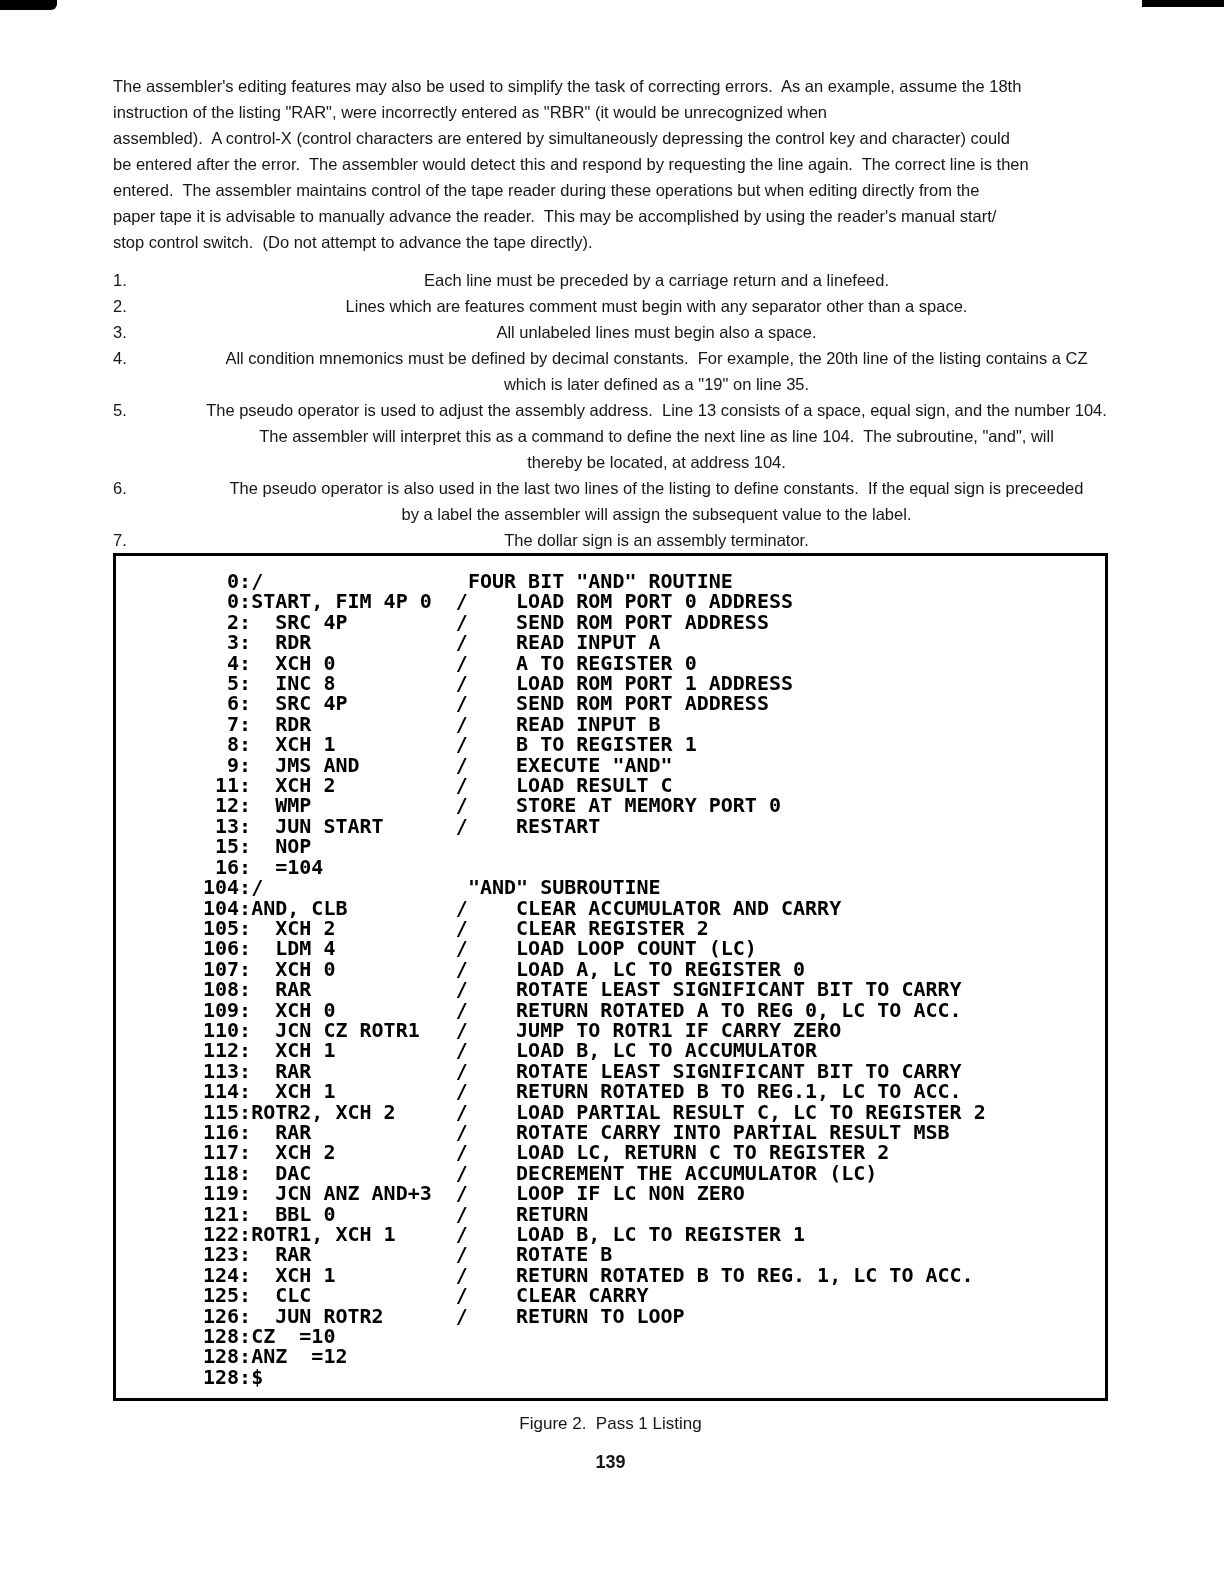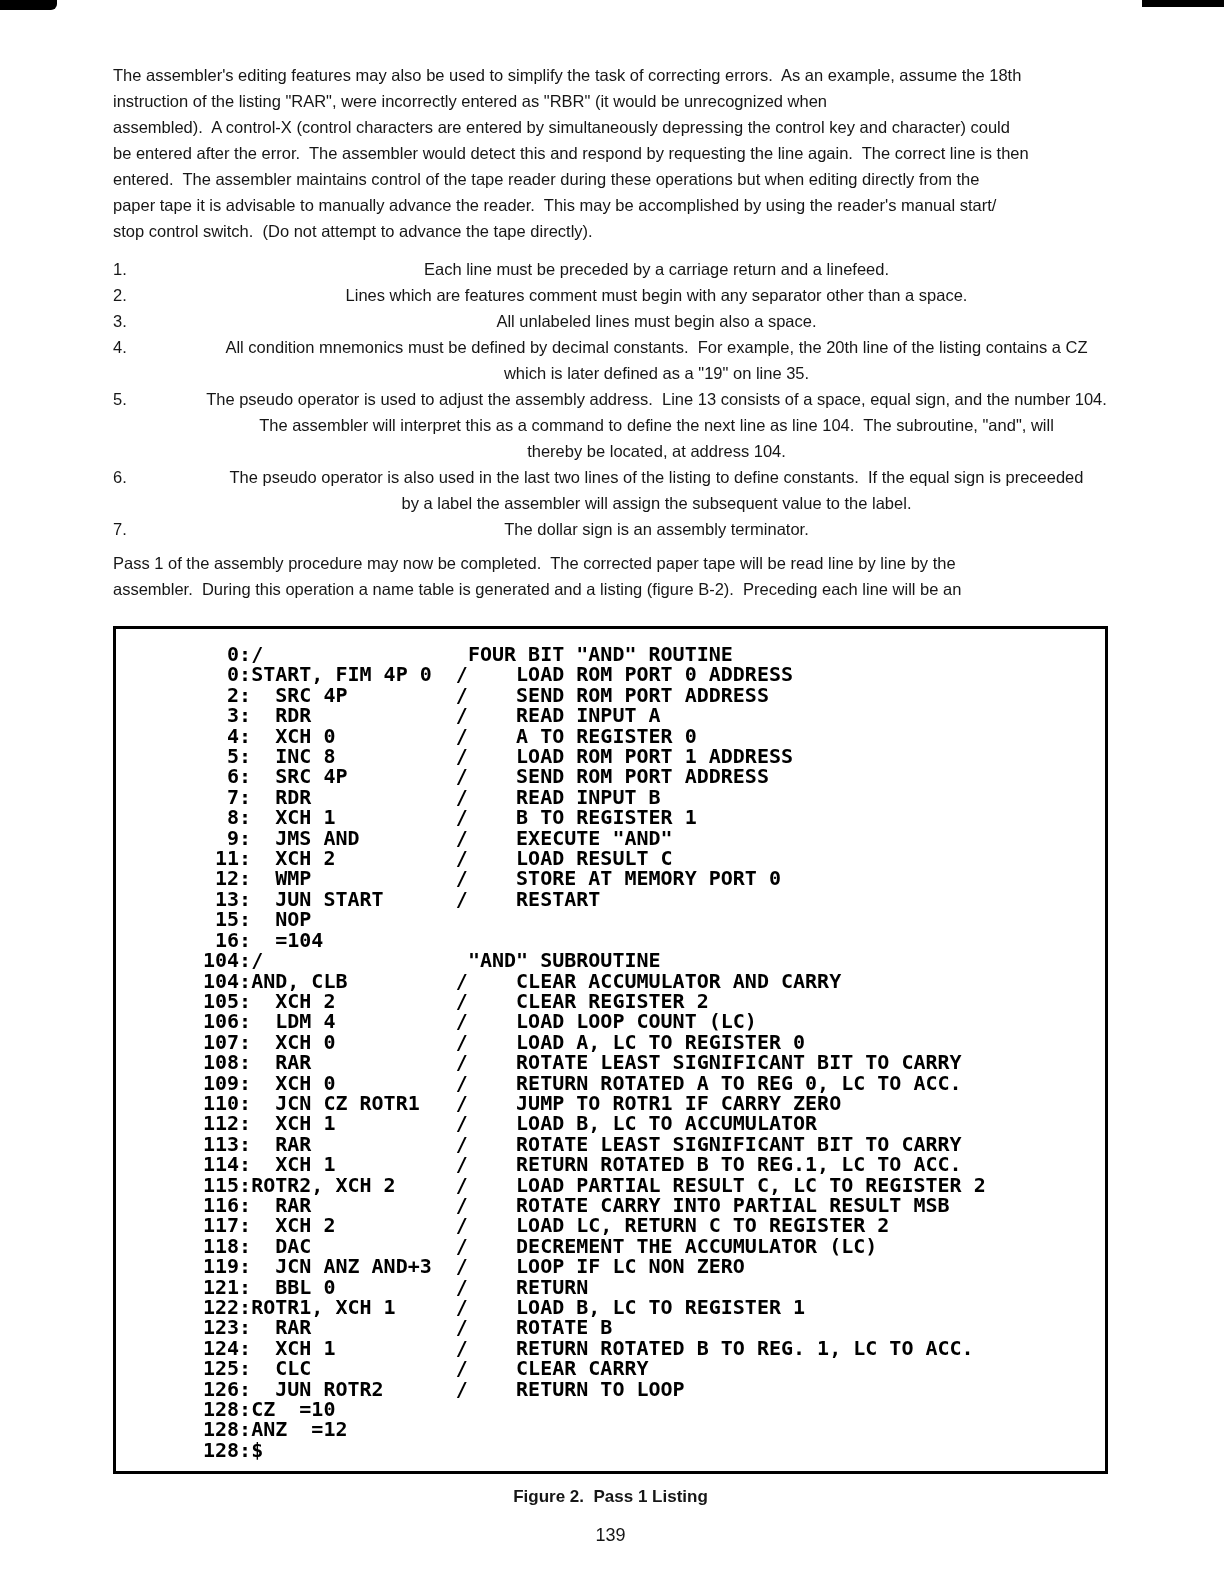--- a/index.html
+++ b/index.html
@@ -14,21 +14,21 @@
   #artifact-left{left:0;top:0;width:57px;height:10px;border-radius:0 0 6px 0;}
   #artifact-right{right:0;top:0;width:82px;height:7px;}
   .content{
     padding:62px 0 0 113px;
     width:1060px;
   }
   .para{
     font-size:16.5px;line-height:26px;
     white-space:pre-wrap;
   }
-  #paragraph-1{margin:0 0 12px 0;}
+  #paragraph-1{margin:11px 0 12px 0;}
   #comments-intro{margin:0 0 6px 0;}
   .list{margin:0;}
   .li{display:flex;margin:0;}
   .li .num{
     width:27px;flex:none;
     font-size:16.5px;line-height:26px;
   }
   .li .txt{
     flex:1;
     font-size:16.5px;line-height:26px;
@@ -48,29 +48,29 @@
     font-family:"DejaVu Sans Mono",monospace;
     font-weight:bold;
     font-size:20px;
     line-height:20.4px;
     color:#000;
     white-space:pre;
   }
   .caption{
     width:995px;
     text-align:center;
-    font-weight:bold;
+    font-weight:normal;
     font-size:17px;line-height:26px;
     margin-top:10px;
     white-space:pre-wrap;
   }
   .pagenum{
     width:995px;
     text-align:center;
-    font-weight:normal;
+    font-weight:bold;
     font-size:18px;line-height:26px;
     margin-top:12px;
   }
 </style>
 </head>
 <body>
 
 <div class="artifact" id="artifact-left"></div>
 <div class="artifact" id="artifact-right"></div>
 
@@ -113,22 +113,20 @@
       <span class="num">6.</span>
       <span class="txt">The pseudo operator is also used in the last two lines of the listing to define constants.  If the equal sign is preceeded
 by a label the assembler will assign the subsequent value to the label.</span>
     </div>
       <div class="li">
       <span class="num">7.</span>
       <span class="txt">The dollar sign is an assembly terminator.</span>
     </div>
     </div>
 
-  <div class="para" id="paragraph-2">Pass 1 of the assembly procedure may now be completed.  The corrected paper tape will be read line by line by the
-assembler.  During this operation a name table is generated and a listing (figure B-2).  Preceding each line will be an</div>
 
   <div class="figure-box">
     <pre>  0:/                 FOUR BIT "AND" ROUTINE
   0:START, FIM 4P 0  /    LOAD ROM PORT 0 ADDRESS
   2:  SRC 4P         /    SEND ROM PORT ADDRESS
   3:  RDR            /    READ INPUT A
   4:  XCH 0          /    A TO REGISTER 0
   5:  INC 8          /    LOAD ROM PORT 1 ADDRESS
   6:  SRC 4P         /    SEND ROM PORT ADDRESS
   7:  RDR            /    READ INPUT B

